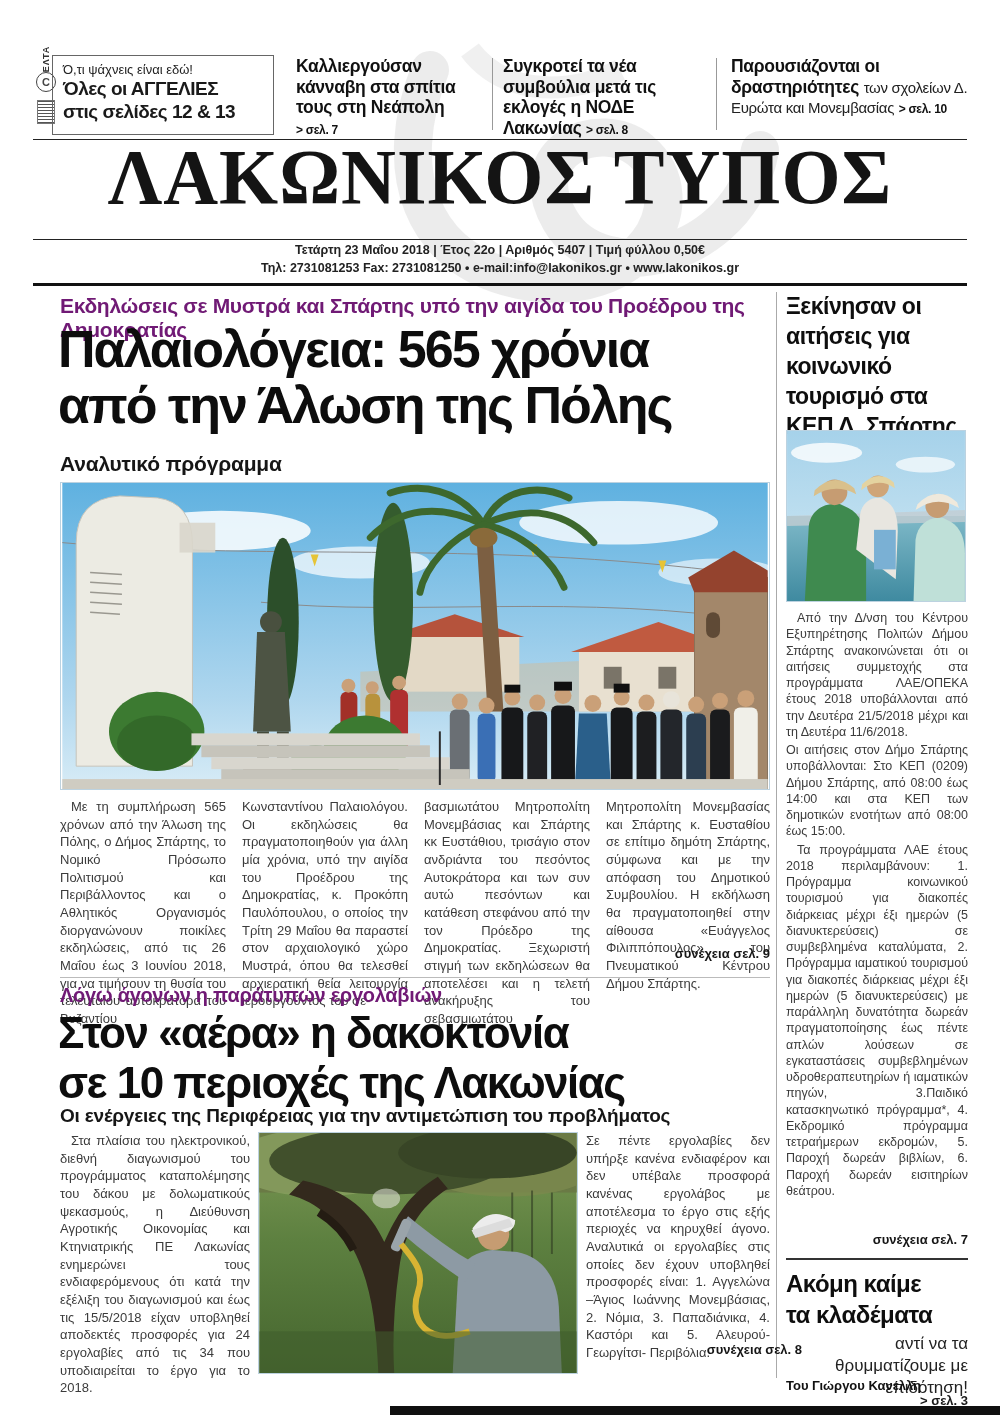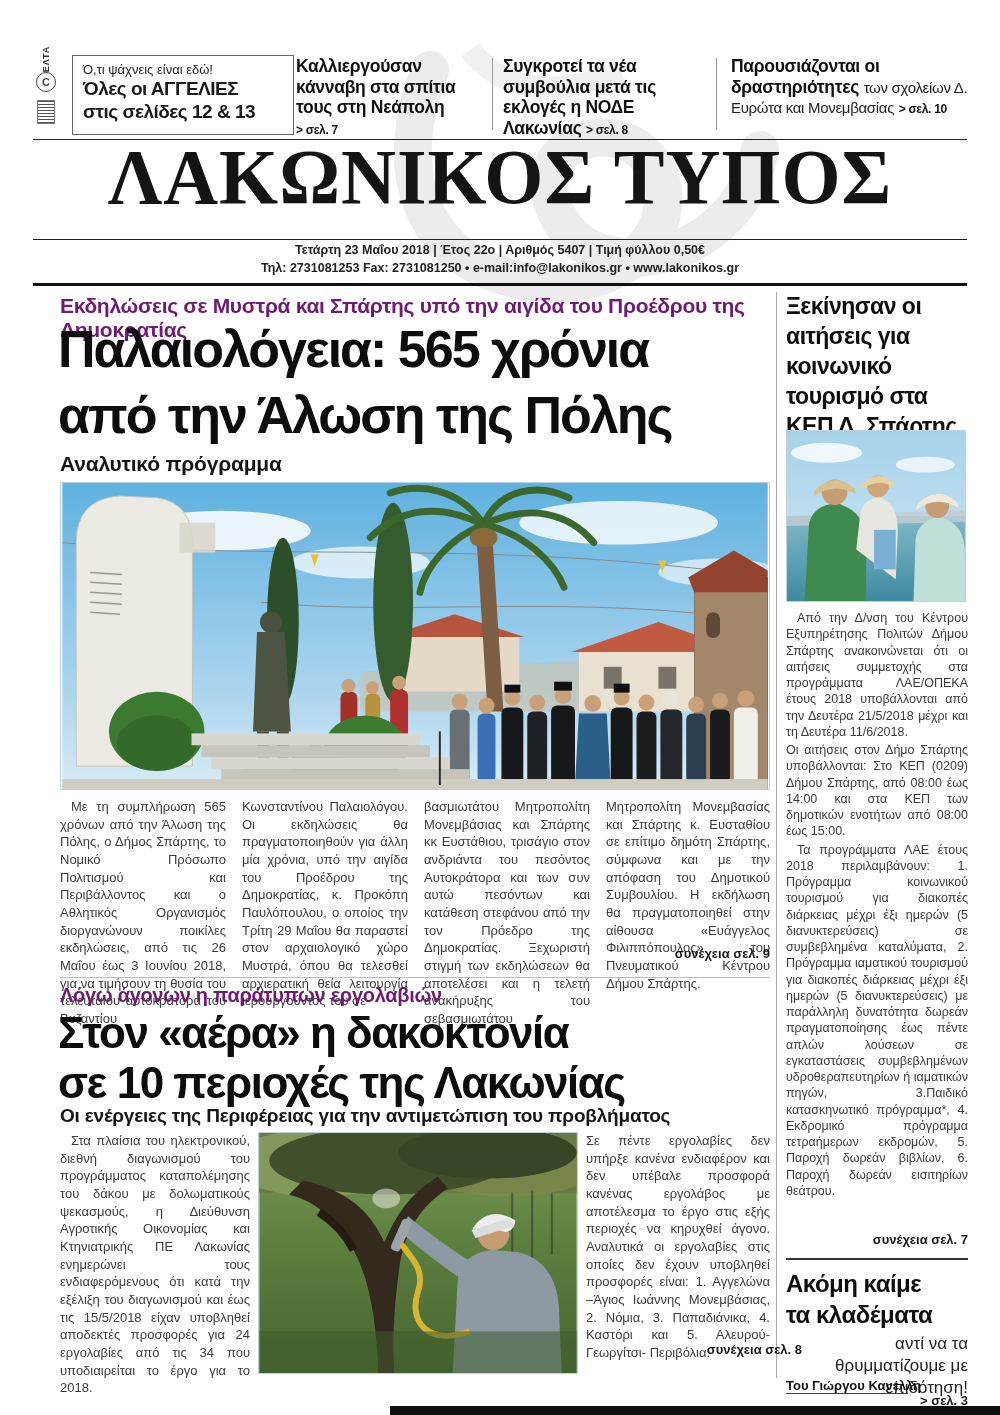--- a/index.html
+++ b/index.html
@@ -5,21 +5,21 @@
   html,body{margin:0;padding:0;background:#888;}
   #page{position:relative;width:1000px;height:1415px;background:#ffffff;overflow:hidden;
         font-family:"Liberation Sans",sans-serif;color:#1a1a1a;}
   .abs{position:absolute;}
   
   #stamps{left:33px;top:54px;width:26px;height:130px;display:flex;flex-direction:column;align-items:center;gap:8px;}
   .stamp-elta{transform:rotate(-90deg);font-size:9px;font-weight:bold;letter-spacing:1px;color:#333;white-space:nowrap;}
   .stamp-c{width:18px;height:18px;border:1.5px solid #444;border-radius:50%;font-size:11px;font-weight:bold;
            display:flex;align-items:center;justify-content:center;color:#444;}
   .stamp-barcode{width:16px;height:22px;background:repeating-linear-gradient(180deg,#555 0 1px,#fff 1px 3px);border:1px solid #777;}
-  #ad-box{left:72px;top:55px;width:222px;height:80px;border:1.5px solid #666;padding:6px 10px;box-sizing:border-box;}
+  #ad-box{left:52px;top:55px;width:222px;height:80px;border:1.5px solid #666;padding:6px 10px;box-sizing:border-box;}
   #ad-box .l1{font-size:13px;color:#222;}
   #ad-box .l2,#ad-box .l3{font-size:19px;font-weight:bold;letter-spacing:-0.5px;line-height:1.22;}
   .teaser{font-size:17.5px;font-weight:bold;letter-spacing:-0.3px;line-height:1.18;color:#111;}
   .teaser .light{font-weight:normal;font-size:15px;color:#222;}
   .pageref{font-size:12px;font-weight:bold;white-space:nowrap;}
   .vdiv{width:1px;background:#999;}
   .hrule{background:#222;height:1px;}
   
   #watermark{left:0;top:30px;width:1000px;height:280px;pointer-events:none;}
   #masthead-title{left:40px;top:138px;width:920px;text-align:center;
@@ -39,21 +39,21 @@
   .cont{font-size:13px;font-weight:bold;color:#161616;text-align:right;}
   .photo-frame{border:1px solid #bcd2e0;box-sizing:border-box;}
   
   #sb-divider{left:776px;top:292px;width:1px;height:1086px;background:#aaa;}
   .sb-head{font-size:23px;font-weight:bold;letter-spacing:-0.5px;line-height:1.3;color:#0e0e0e;}
   .sb-body{font-size:12.5px;line-height:1.3;color:#3b3b3b;text-align:justify;}
   .sb-body p{margin:0 0 2px 0;}
   .sb-rule{background:#333;height:2px;}
   .sb2-sub{font-size:17px;line-height:1.3;color:#222;}
   .sb2-by{font-size:13px;font-weight:bold;color:#111;}
-  .sb2-pageline{display:flex;align-items:flex-start;gap:12px;}
+  .sb2-pageline{display:flex;align-items:flex-end;gap:12px;}
   .sb2-pageline .ln{flex:1;height:1px;background:#444;}
   #bottom-bar{left:390px;top:1406px;width:610px;height:9px;background:#101010;}
 </style>
 </head>
 <body>
 
 <div id="page">
 
   <svg id="watermark" class="abs" viewBox="0 0 1000 280">
     <path d="M430,40 C390,140 420,230 520,250 C640,275 700,170 640,120 C600,88 520,120 560,190 C600,260 740,230 760,120" fill="none" stroke="#dcdcdc" stroke-width="38" stroke-linecap="round" opacity="0.55"></path>
@@ -93,21 +93,21 @@
   <div id="masthead-title" class="abs">ΛΑΚΩΝΙΚΟΣ ΤΥΠΟΣ</div>
   <div class="abs hrule" style="left:33px;top:239px;width:934px;"></div>
   <div id="dateline" class="abs">Τετάρτη 23 Μαΐου 2018 | Έτος 22ο | Αριθμός 5407 | Τιμή φύλλου 0,50€</div>
   <div id="contact" class="abs">Τηλ: 2731081253 Fax: 2731081250 • e-mail:info@lakonikos.gr • www.lakonikos.gr</div>
   <div class="abs" style="left:33px;top:283px;width:934px;height:2.5px;background:#111;"></div>
 
   <div id="sb-divider" class="abs"></div>
 
   <div class="abs kicker" style="left:60px;top:294px;width:712px;">Εκδηλώσεις σε Μυστρά και Σπάρτης υπό την αιγίδα του Προέδρου της Δημοκρατίας</div>
   <div class="abs bigline" style="left:58px;top:322px;">Παλαιολόγεια: 565 χρόνια</div>
-  <div class="abs bigline" style="left:58px;top:388px;text-align:center;">από την Άλωση της Πόλης</div>
+  <div class="abs bigline" style="left:58px;top:378px;text-align:center;">από την Άλωση της Πόλης</div>
   <div class="abs subhead" style="left:60px;top:452px;">Αναλυτικό πρόγραμμα</div>
 
   <svg class="abs photo-frame" style="left:60px;top:482px;" width="710" height="308" viewBox="0 0 710 308">
     <defs>
       <linearGradient id="sky1" x1="0" y1="0" x2="0" y2="1">
         <stop offset="0" stop-color="#5fb1e0"></stop>
           <stop offset="0.7" stop-color="#aed6ee"></stop>
           <stop offset="1" stop-color="#d8ecf6"></stop>
       </linearGradient>
     </defs>

